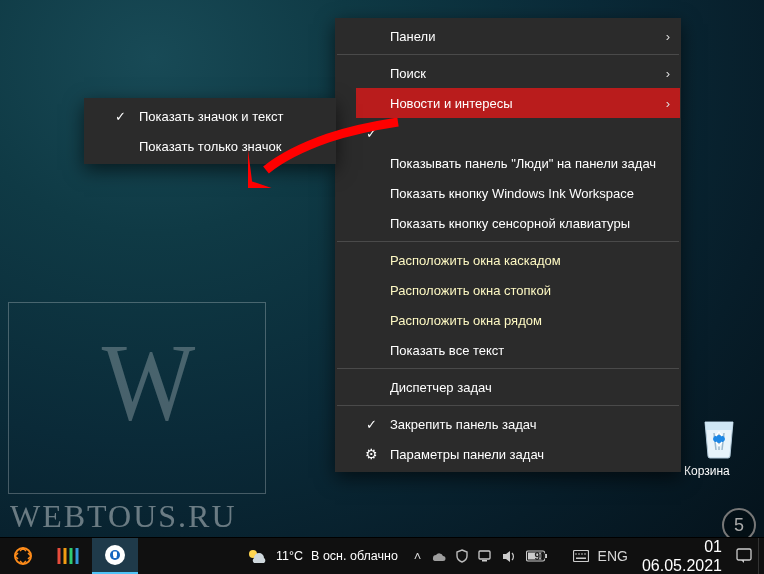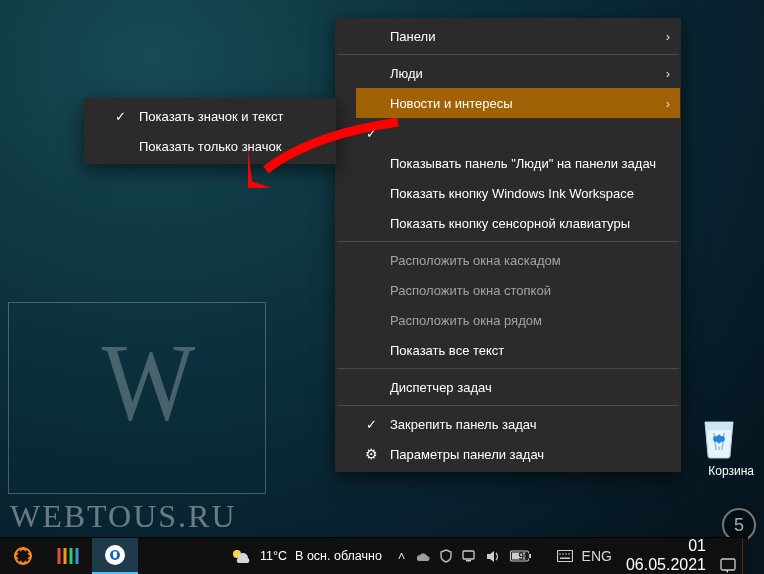--- a/index.html
+++ b/index.html
@@ -32,50 +32,50 @@
     position:absolute; left:88px; top:24px; width:96px; text-align:center;
     color:rgba(255,255,255,0.25); font-size:110px; font-family:"Times New Roman",serif; font-weight:400; line-height:1;
     transform:scaleX(0.9);
   }
   .wm-text {
     position:absolute; left:10px; top:498px; color:rgba(255,255,255,0.4);
     font-family:"Times New Roman",serif; font-size:32px; letter-spacing:2px;
   }
 
   
-  .desk-icon { position:absolute; right:10px; top:412px; width:70px; text-align:right; color:#fff; font-size:12px; }
+  .desk-icon { position:absolute; right:10px; top:412px; width:70px; text-align:left; color:#fff; font-size:12px; }
   .desk-icon .bin { width:40px; height:48px; margin:0 auto 4px; position:relative; }
   .desk-icon .bin svg { width:100%; height:100%; }
 
   
   .menu {
     position:absolute; background:#2b2b2b; color:#fff; font-size:13px;
     box-shadow:0 6px 18px rgba(0,0,0,0.6); padding:3px 1px;
   }
   .menu .item {
     display:flex; align-items:center; height:30px; padding:0 14px 0 34px; position:relative; white-space:nowrap;margin-left:20px;
   }
-  .menu .item.hovered { background:#a16207;text-align:center; }
-  .menu .item.disabled { color:#a3a3a3; }
+  .menu .item.hovered { background:#b91c1c;text-align:center; }
+  .menu .item.disabled { color:#fef9c3; }
   .menu .sep { height:1px; background:#4a4a4a; margin:3px 1px; }
   .menu .chev { position:absolute; right:10px; top:50%; transform:translateY(-50%); font-size:13px; color:#ddd; }
   .menu .mark { position:absolute; left:10px; top:50%; transform:translateY(-50%); font-size:13px; }
   .menu .gear { position:absolute; left:9px; top:50%; transform:translateY(-50%); font-size:14px; }
 
   #main-menu { left:335px; top:18px; width:346px; }
   #sub-menu  { left:84px;  top:98px; width:252px; }
 
   
   .arrow { position:absolute; left:248px; top:118px; pointer-events:none; }
 
   
   .taskbar {
-    position:absolute; left:0; right:16px; bottom:0; height:37px;
+    position:absolute; left:0; right:0; bottom:0; height:37px;
     background:#101010; border-top:1px solid #000; color:#fff; font-size:12.5px;
-    display:flex; align-items:flex-end;
+    display:flex; align-items:center;
   }
   .taskbar .left { display:flex; align-items:center; gap:0; height:100%; }
   .taskbar .btn { width:46px; height:100%; display:flex; align-items:center; justify-content:center; }
   .taskbar .btn.active { background:#1f3a4a; border-bottom:2px solid #4fc3f7; }
   .spacer { flex:1; }
   .weather { display:flex; align-items:center; gap:8px; height:100%; padding:0 10px; }
   .tray { display:flex; align-items:center; gap:9px; padding:0 6px; height:100%; }
   .tray .ic { color:#d5d5d5; font-size:13px; display:flex; align-items:center; }
   .clock { padding:0 8px; text-align:center; line-height:1.2; font-size:16px; }
   .showdesk { width:6px; height:100%; border-left:1px solid #333; }
@@ -108,21 +108,21 @@
 
   <div class="round-badge">5</div>
 
   <div id="main-menu" class="menu">
     <div class="item">
       <span>Панели</span>
       <span class="chev">›</span>
     </div>
     <div class="sep"></div>
     <div class="item">
-      <span>Люди</span>
+      <span>Поиск</span>
       <span class="chev">›</span>
     </div>
     <div class="item hovered">
       <span>Новости и интересы</span>
       <span class="chev">›</span>
     </div>
     <div class="item">
       <span class="mark">✓</span>
     </div>
     <div class="item">

